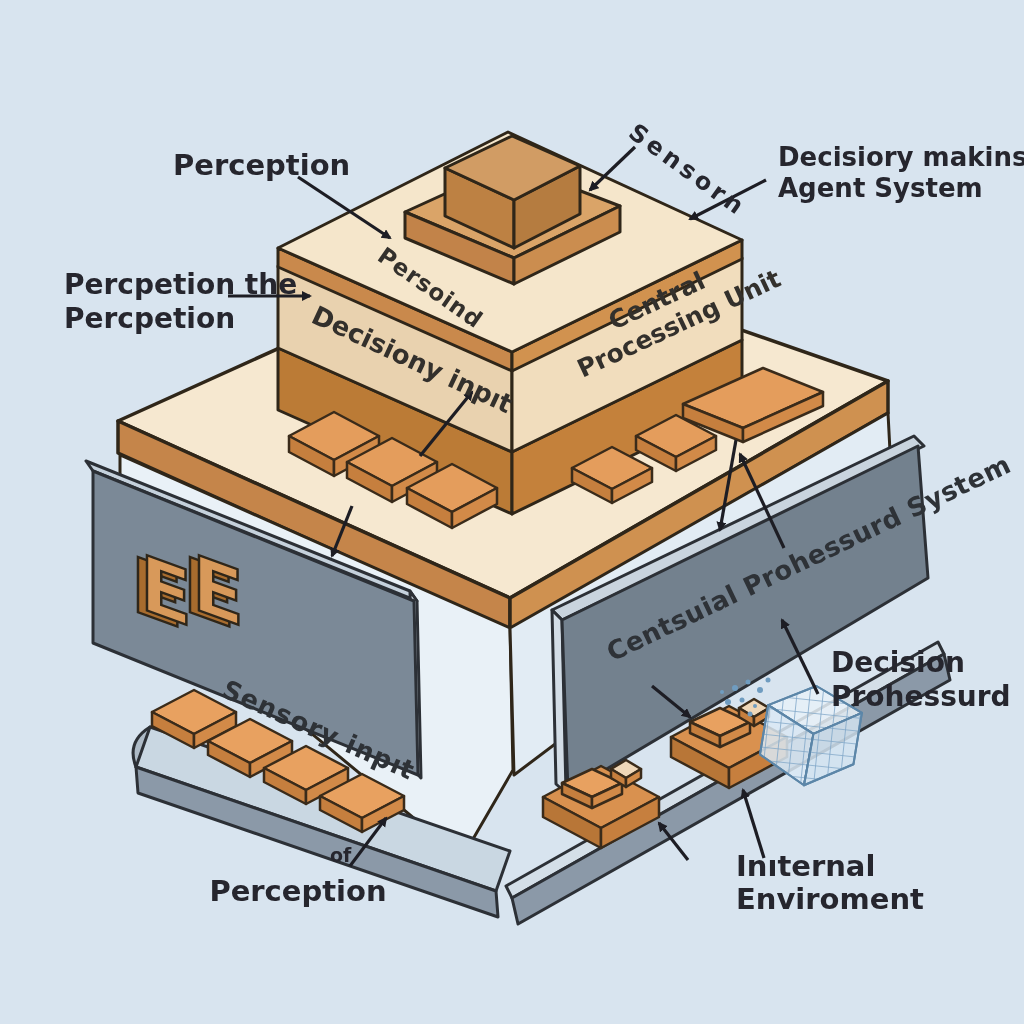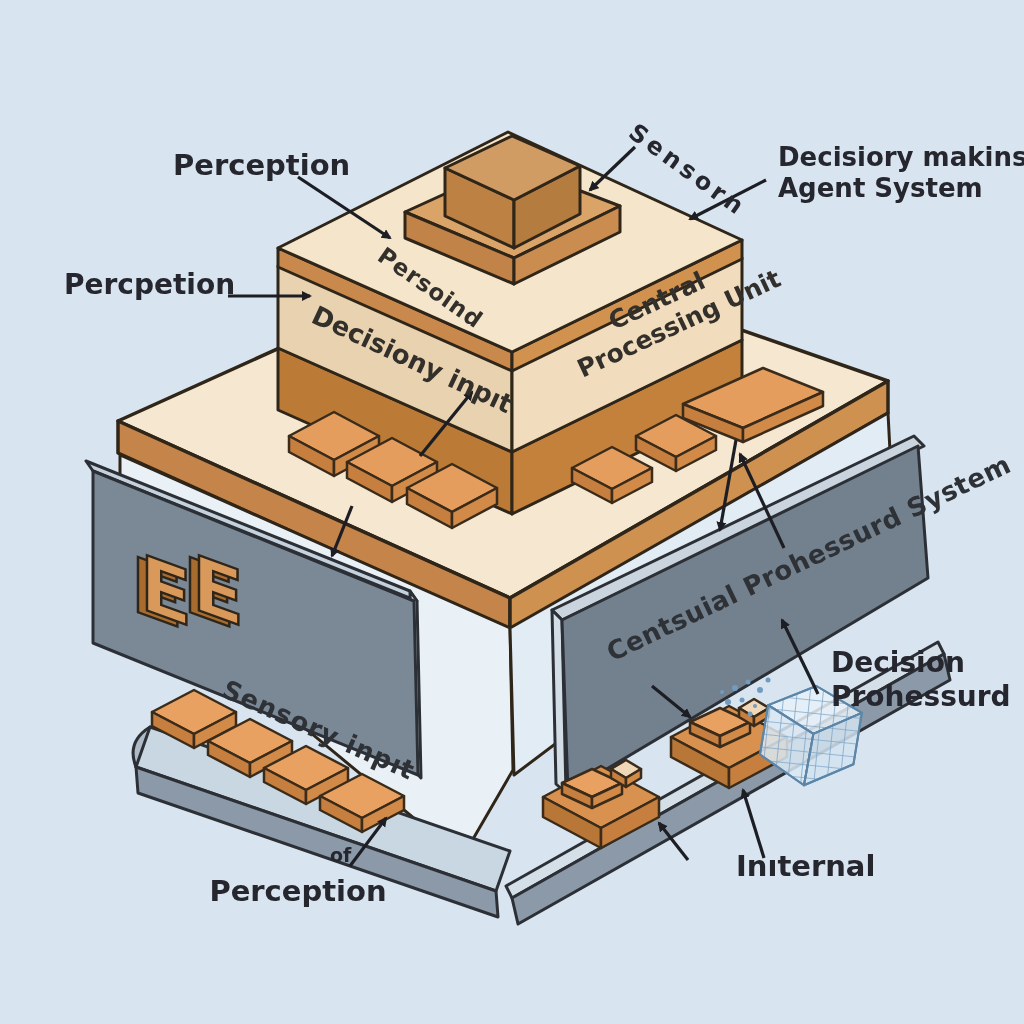--- a/index.html
+++ b/index.html
@@ -205,20 +205,21 @@
 <div class="lbl" id="sensorn-label">
   <span>Sensorn</span>
 </div>
 
 <div class="lbl" id="agent-system-label">
   <span>Decisiory makins</span>
   <span>Agent System</span>
 </div>
 
 <div class="lbl" id="environment-label">
+  <span>Percpetion the</span>
   <span>Percpetion</span>
 </div>
 
 <div class="lbl" id="persoind-label">
   <span>Persoind</span>
 </div>
 
 <div class="lbl" id="decision-input-label">
   <span>Decisiony inpıt</span>
 </div>
@@ -243,15 +244,16 @@
 
 <div class="lbl" id="of-label">
   <span>of</span>
 </div>
 <div class="lbl" id="of-perception-label">
   <span>Perception</span>
 </div>
 
 <div class="lbl" id="internal-env-label">
   <span>Inıternal</span>
+  <span>Enviroment</span>
 </div>
 
 </div>
 
 </body></html>

